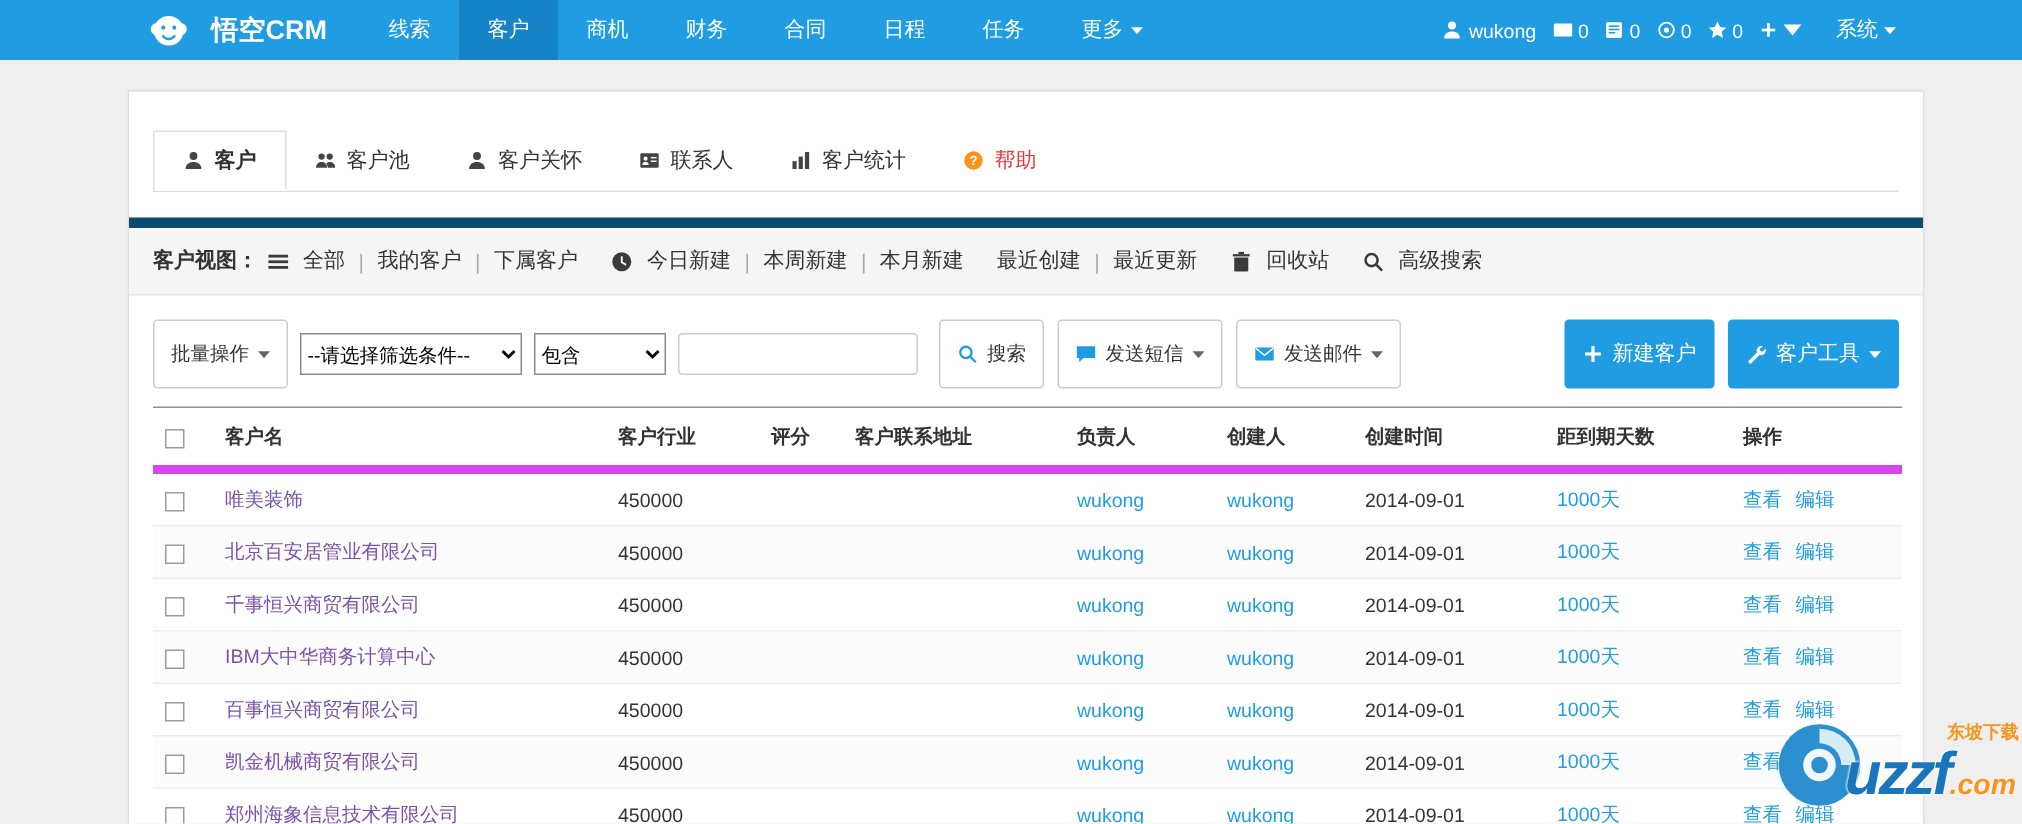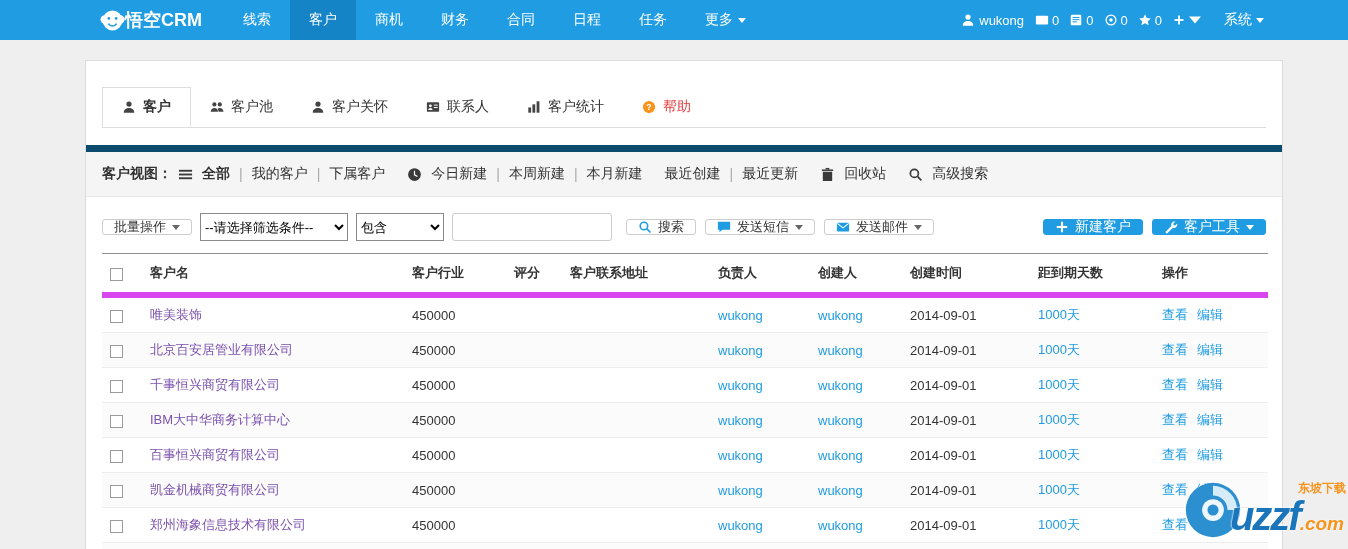--- a/index.html
+++ b/index.html
@@ -6,21 +6,21 @@
   html{background:#efeff0;}
   body{width:1348px;height:549px;overflow:hidden;background:#efeff0;
        font-family:"Liberation Sans","DejaVu Sans",sans-serif;font-size:13px;color:#333;position:relative;}
   button,select,input{font-family:inherit;font-size:13px;}
   .ic{display:inline-flex;width:14px;height:14px;flex:none;}
   .ic svg{width:100%;height:100%;display:block;}
   .caret-ic{width:8px;height:5px;}
 
   
   .navbar{height:40px;background:var(--navbar,#1f9ce2);display:flex;align-items:stretch;color:#fff;padding:0 84px 0 100px;}
-  .brand{display:flex;align-items:center;gap:0;font-size:18px;font-weight:bold;margin-right:22px;cursor:pointer;}
+  .brand{display:flex;align-items:center;gap:16px;font-size:18px;font-weight:bold;margin-right:22px;cursor:pointer;}
   .brand-ic{width:25px;height:25px;}
   .nav-items{display:flex;}
   .nav-item{display:flex;align-items:center;gap:5px;padding:0 19px;font-size:14px;cursor:pointer;}
   .nav-item.active{background:var(--navbar-active,#1484c6);}
   .nav-right{margin-left:auto;display:flex;align-items:center;gap:11px;}
   .nav-right .ic{color:#fff;}
   .nav-user,.nav-plus,.nav-system{display:inline-flex;align-items:center;gap:4px;cursor:pointer;}
   .nav-counters{display:inline-flex;align-items:center;gap:10px;}
   .nav-counter{display:inline-flex;align-items:center;gap:3px;cursor:pointer;}
   .nav-plus .ic{width:12px;height:12px;}
@@ -37,26 +37,26 @@
   .tab.accent .ic{color:var(--help-icon,#f7941d);}
 
   
   .view-bar{margin-top:17px;background:#f5f5f5;border-top:7px solid #0c4a6e;border-bottom:1px solid #e8e8e8;
             height:52px;display:flex;align-items:center;padding:0 16px;font-size:14px;}
   .view-label{font-weight:bold;margin-right:6px;}
   .view-groups{display:flex;align-items:center;}
   .view-group{display:flex;align-items:center;margin-right:22px;}
   .view-group .ic{width:15px;height:15px;margin-right:9px;color:#3a3a3a;}
   .view-item{cursor:pointer;}
-  .view-item.active{font-weight:bold;}
+  .view-item.active{font-weight:normal;}
   .sep{color:#aaa;margin:0 9px;}
 
   
   .toolbar{display:flex;align-items:center;margin:16px 16px 12px;}
-  .btn{display:inline-flex;align-items:center;gap:6px;height:16px;padding:0 11px;background:#fff;
+  .btn{display:inline-flex;align-items:center;gap:6px;height:46px;padding:0 11px;background:#fff;
        border:1px solid #ccc;border-radius:3px;color:#333;cursor:pointer;}
   .btn .ic{color:var(--primary,#1f9ce2);}
   .btn .caret-ic{color:#666;}
   .btn-primary{background:var(--primary,#1f9ce2);border-color:var(--primary,#1f9ce2);color:#fff;font-size:14px;}
   .btn-primary .ic,.btn-primary .caret-ic{color:#fff;}
   .filter-select{height:28px;width:148px;border:1px solid #8a8a8a;background:#fff;margin-left:8px;}
   .match-select{height:28px;width:88px;border:1px solid #8a8a8a;background:#fff;margin-left:8px;}
   .search-input{height:28px;width:160px;border:1px solid #ccc;border-radius:3px;margin-left:8px;padding:0 8px;}
   .search-btn{margin-left:14px;}
   .sms-btn,.email-btn{margin-left:9px;}

